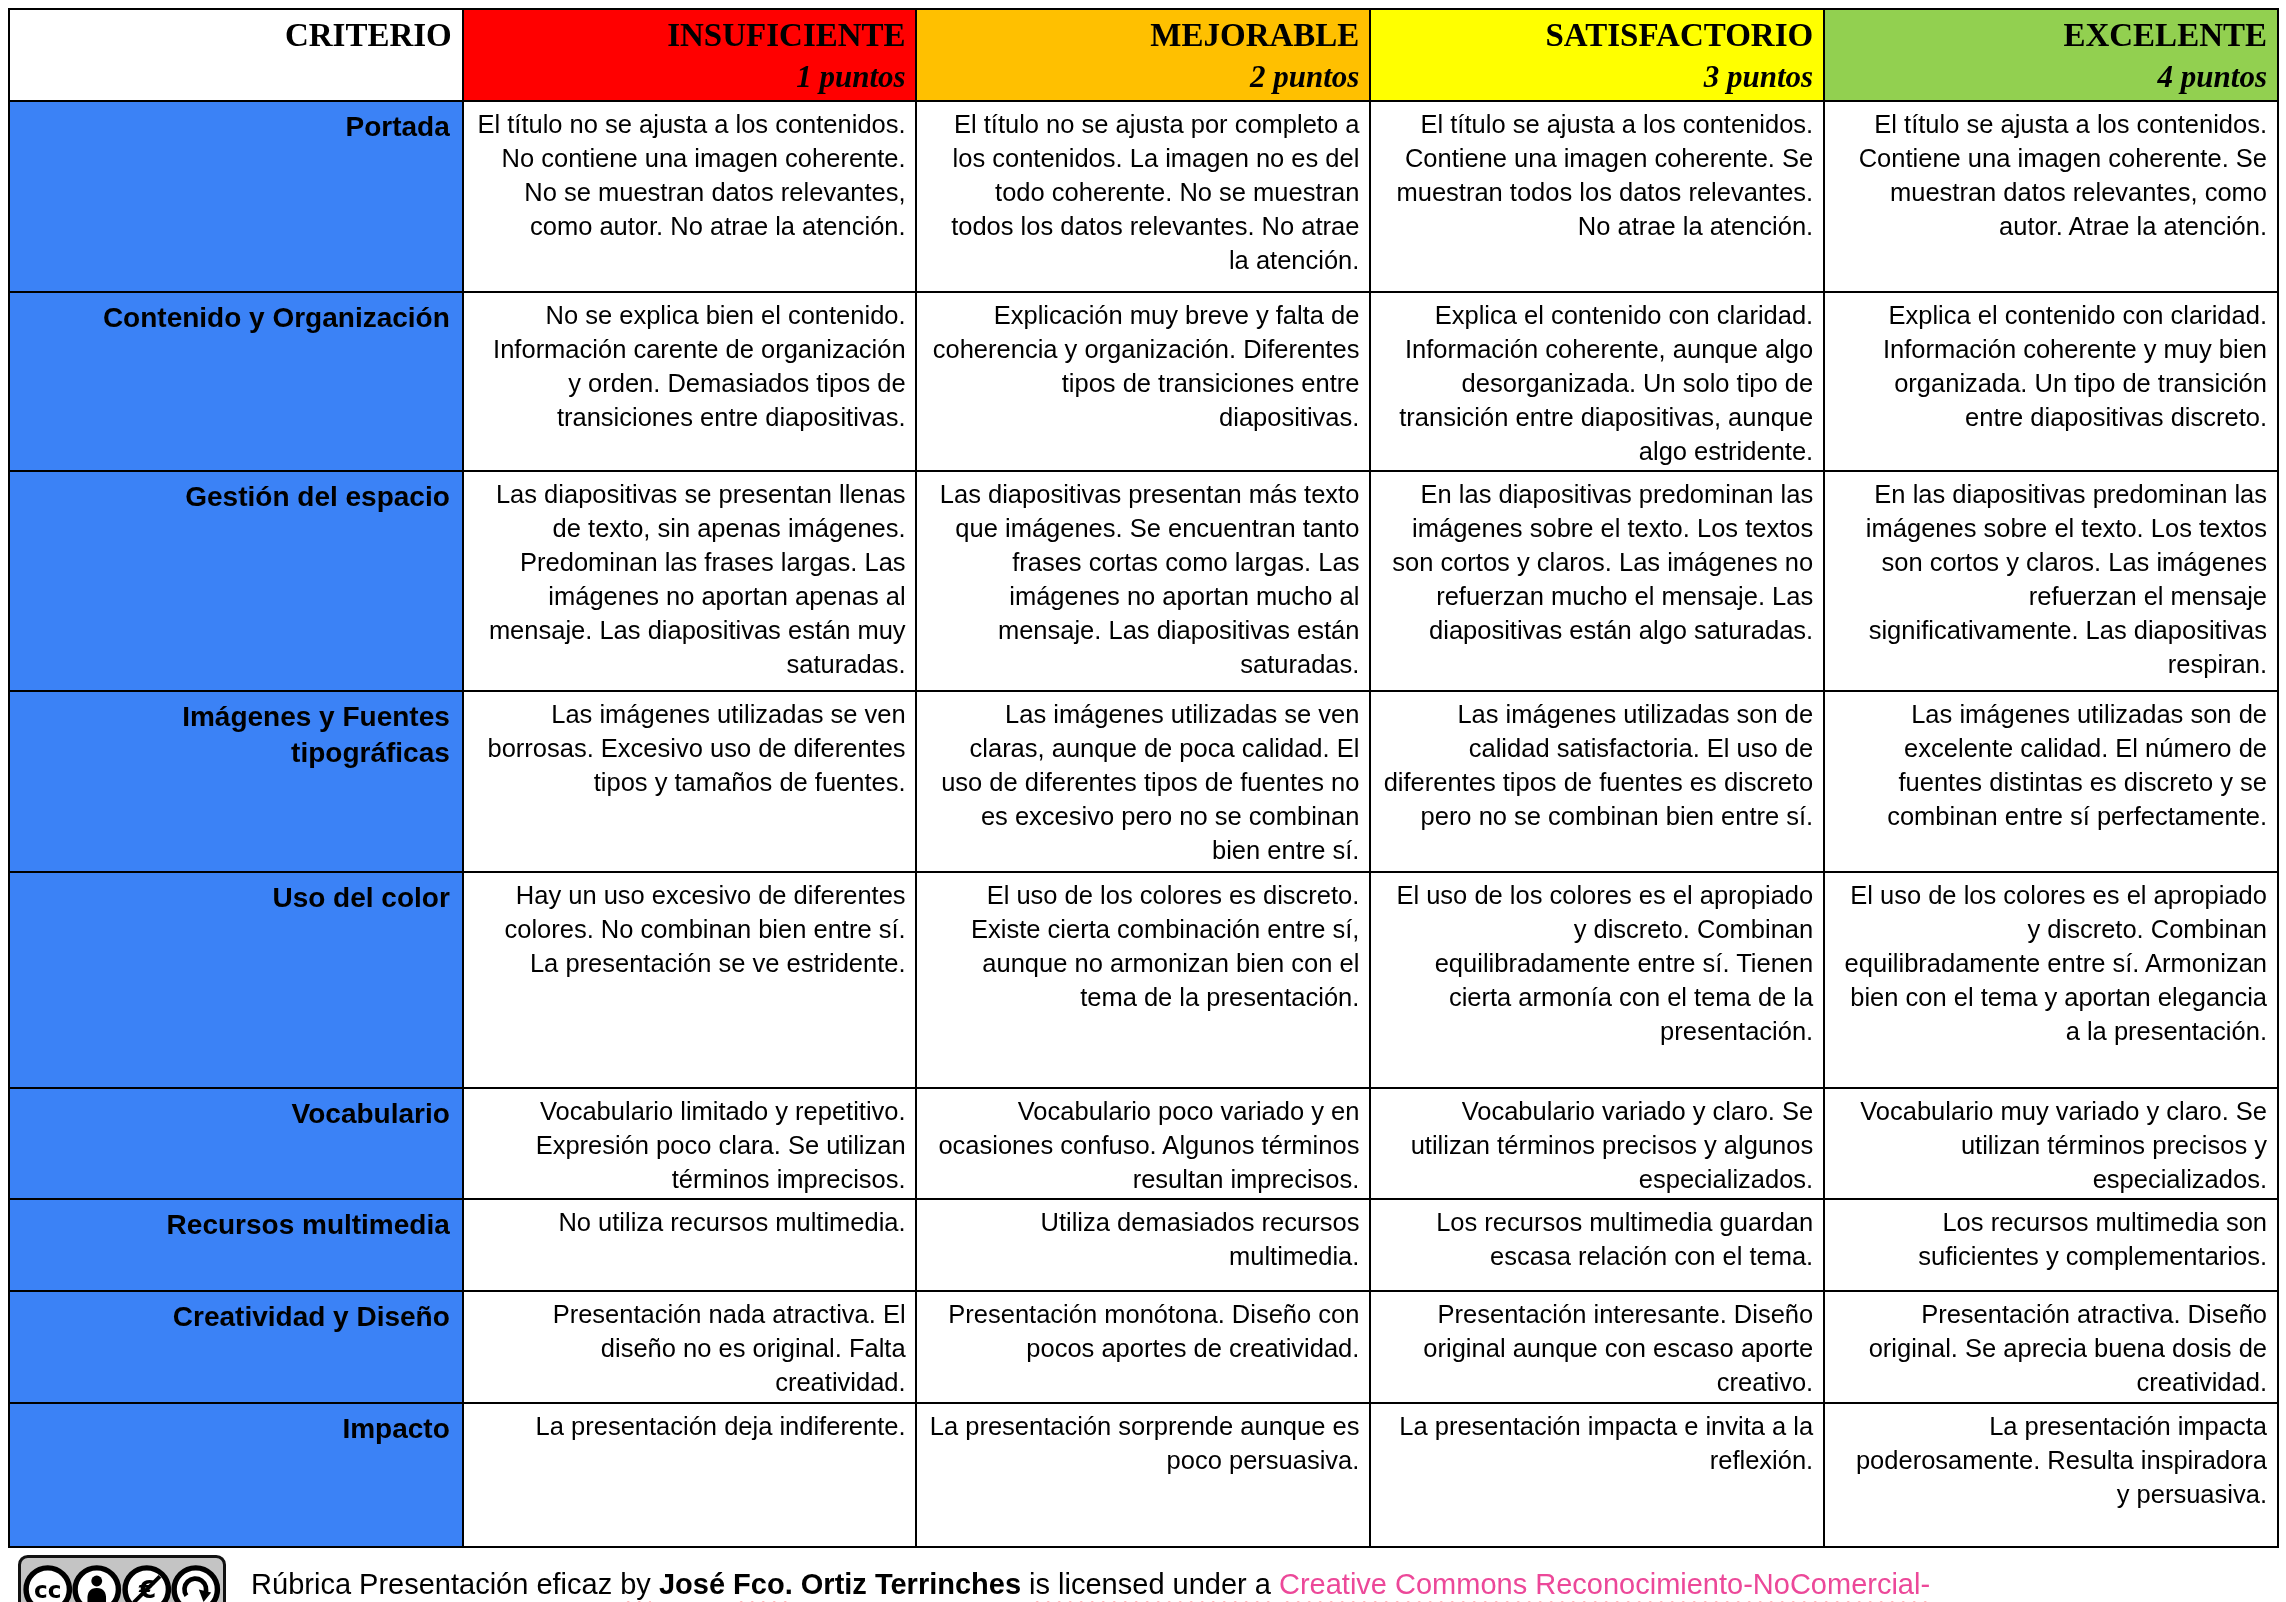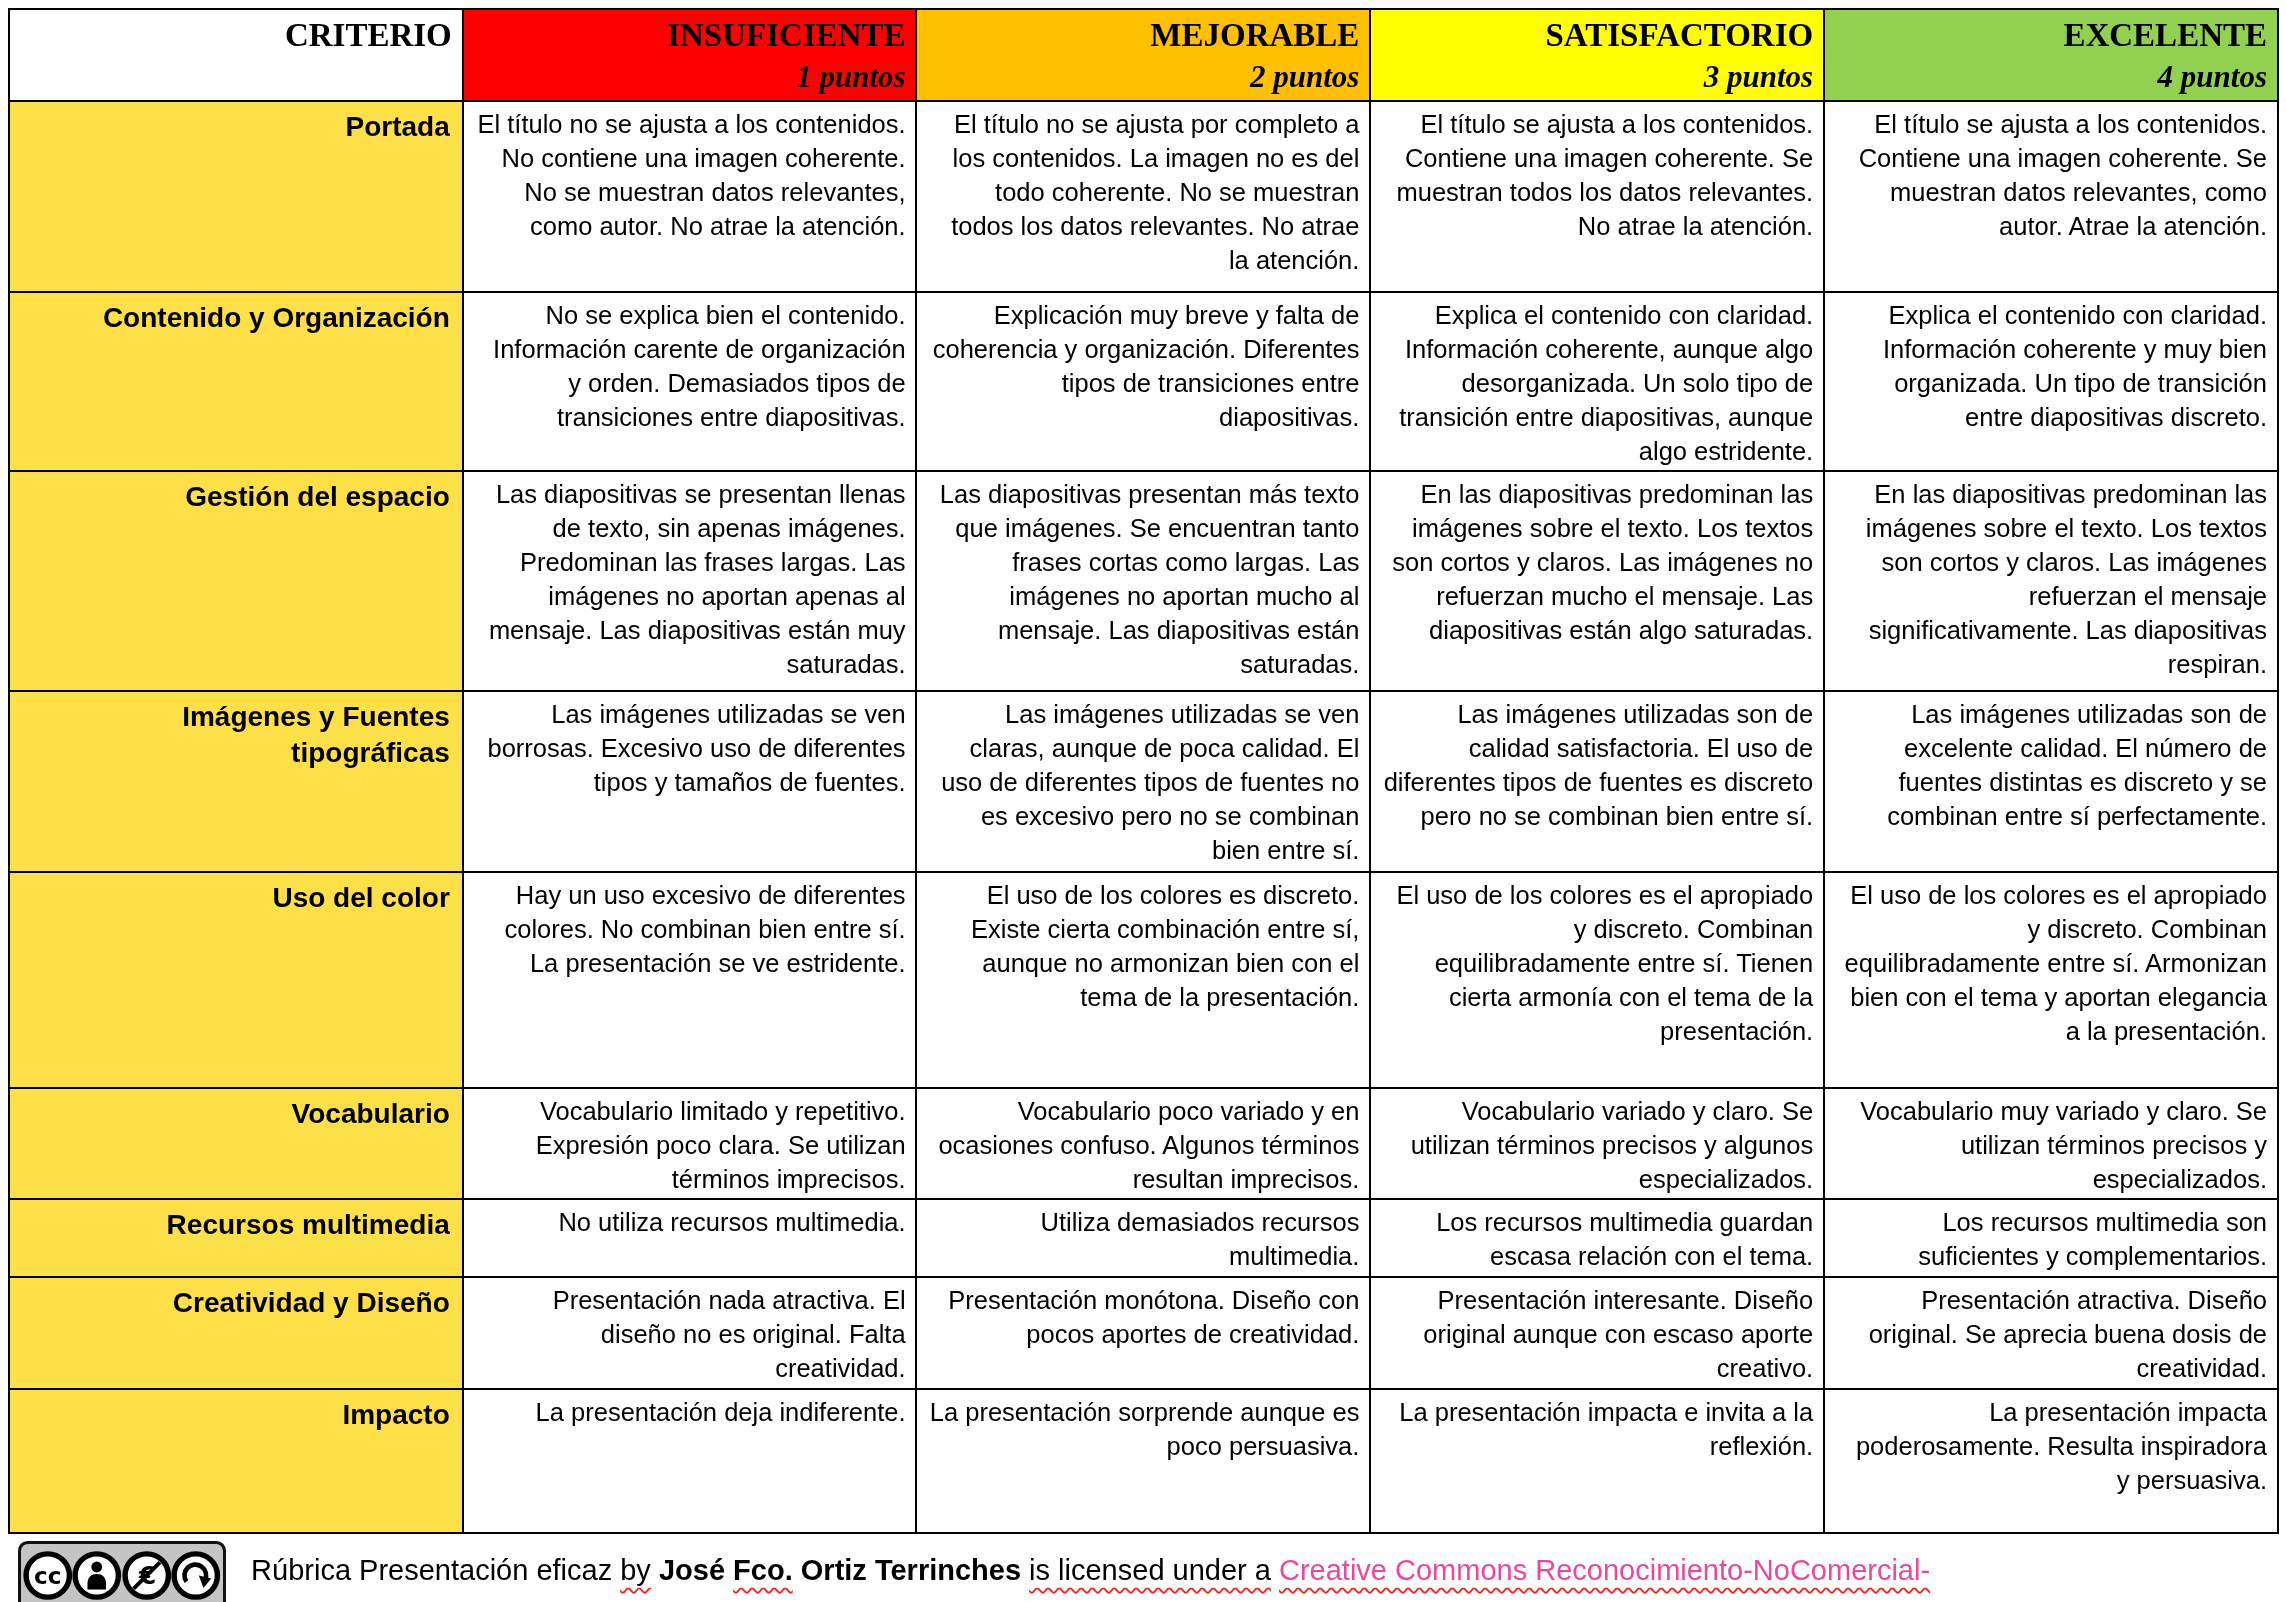--- a/index.html
+++ b/index.html
@@ -23,21 +23,21 @@
     overflow:hidden;
   }
   th.hcell{
     height:84px;
     padding:3.9px 9.8px 2px 11.8px;
     font-family:"Liberation Serif",serif;
   }
   .h-label{font-size:33px;font-weight:bold;line-height:43px;}
   .h-points{font-size:31px;font-weight:bold;font-style:italic;line-height:39px;}
   td.crit{
-    background:#fde047;
+    background:#3b82f6;
     font-weight:bold;
     font-size:28px;
     line-height:36px;
     padding:7.8px 11.8px 2px 13.7px;
   }
   td.desc{
     background:#fff;
     font-size:25.5px;
     line-height:34px;
     padding:4.9px 9.8px 2px 11.8px;
@@ -178,21 +178,21 @@
           <td class="desc">El uso de los colores es el apropiado y discreto. Combinan equilibradamente entre sí. Tienen cierta armonía con el tema de la presentación.</td>
           <td class="desc">El uso de los colores es el apropiado y discreto. Combinan equilibradamente entre sí. Armonizan bien con el tema y aportan elegancia a la presentación.</td>
         </tr>
         <tr style="height: 111px;">
           <td class="crit">Vocabulario</td>
           <td class="desc">Vocabulario limitado y repetitivo. Expresión poco clara. Se utilizan términos imprecisos.</td>
           <td class="desc">Vocabulario poco variado y en ocasiones confuso. Algunos términos resultan imprecisos.</td>
           <td class="desc">Vocabulario variado y claro. Se utilizan términos precisos y algunos especializados.</td>
           <td class="desc">Vocabulario muy variado y claro. Se utilizan términos precisos y especializados.</td>
         </tr>
-        <tr style="height: 78px;">
+        <tr style="height: 92px;">
           <td class="crit">Recursos multimedia</td>
           <td class="desc">No utiliza recursos multimedia.</td>
           <td class="desc">Utiliza demasiados recursos multimedia.</td>
           <td class="desc">Los recursos multimedia guardan escasa relación con el tema.</td>
           <td class="desc">Los recursos multimedia son suficientes y complementarios.</td>
         </tr>
         <tr style="height: 112px;">
           <td class="crit">Creatividad y Diseño</td>
           <td class="desc">Presentación nada atractiva. El diseño no es original. Falta creatividad.</td>
           <td class="desc">Presentación monótona. Diseño con pocos aportes de creatividad.</td>

